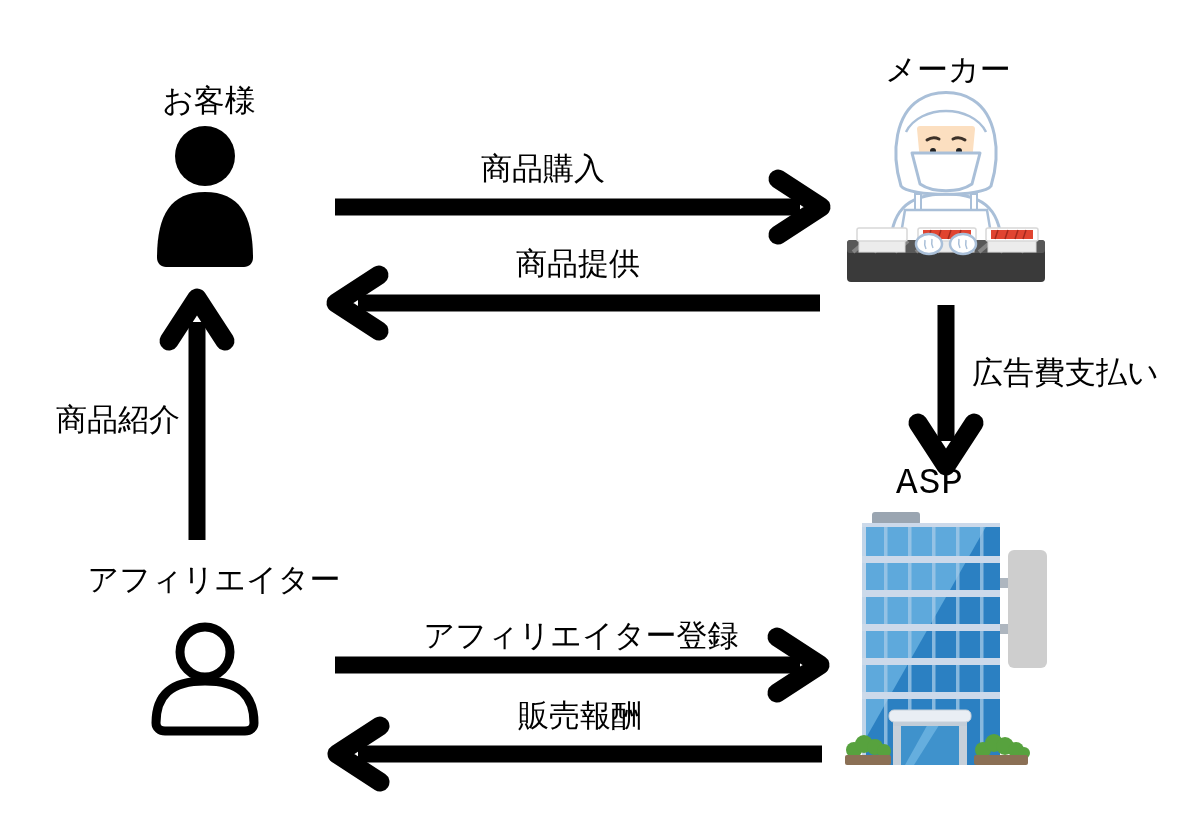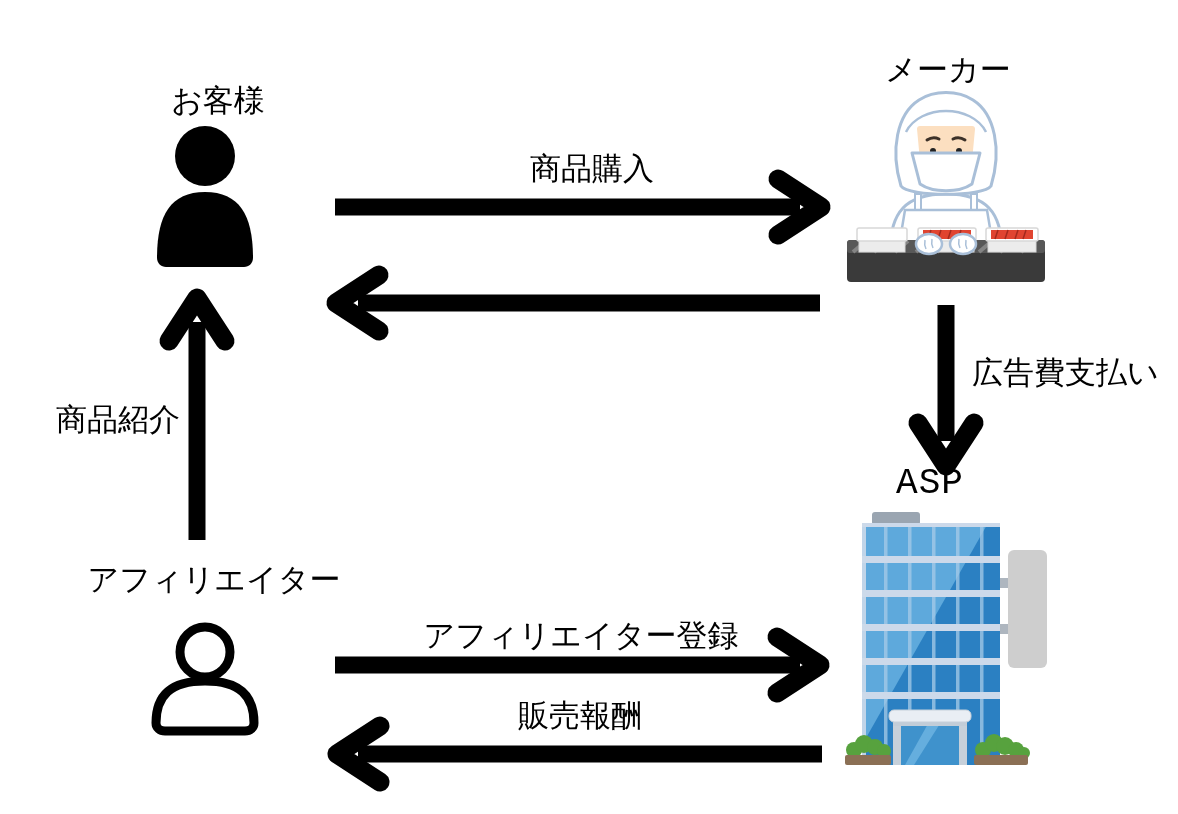--- a/index.html
+++ b/index.html
@@ -181,23 +181,24 @@
         <circle cx="983" cy="750" r="8" style="fill:var(--bush-green,#57a23e);"></circle>
         <circle cx="994" cy="743" r="9" style="fill:var(--bush-green,#57a23e);"></circle>
         <circle cx="1005" cy="746" r="9" style="fill:var(--bush-green,#57a23e);"></circle>
         <circle cx="1016" cy="750" r="8" style="fill:var(--bush-green,#57a23e);"></circle>
         <circle cx="1024" cy="753" r="6" style="fill:var(--bush-green,#57a23e);"></circle>
         <rect x="974" y="755" width="54" height="10" rx="2" style="fill:var(--dirt-brown,#8b7055);"></rect>
       </g>
     </g>
   </svg>
 
-  <div class="lbl" style="left:218px;top:84px;">お客様</div>
+  <div class="lbl" style="left:209px;top:84px;">お客様</div>
   <div class="lbl" style="left:948px;top:42px;margin-top:11px;">メーカー</div>
   <div class="lbl lbl-asp" style="left:930px;top:464px;">ASP</div>
   <div class="lbl" style="left:214px;top:563px;">アフィリエイター</div>
 
-  <div class="lbl" style="left:592px;top:152px;">商品購入</div>
+  <div class="lbl" style="left:543px;top:152px;">商品購入</div>
+  <div class="lbl" style="left:578px;top:247px;">商品提供</div>
   <div class="lbl lbl-left" style="left:972px;top:356px;">広告費支払い</div>
   <div class="lbl lbl-right" style="left:180px;top:403px;">商品紹介</div>
   <div class="lbl" style="left:581px;top:619px;">アフィリエイター登録</div>
   <div class="lbl" style="left:580px;top:699px;text-align:center;">販売報酬</div>
 </div>
 
 </body></html>

